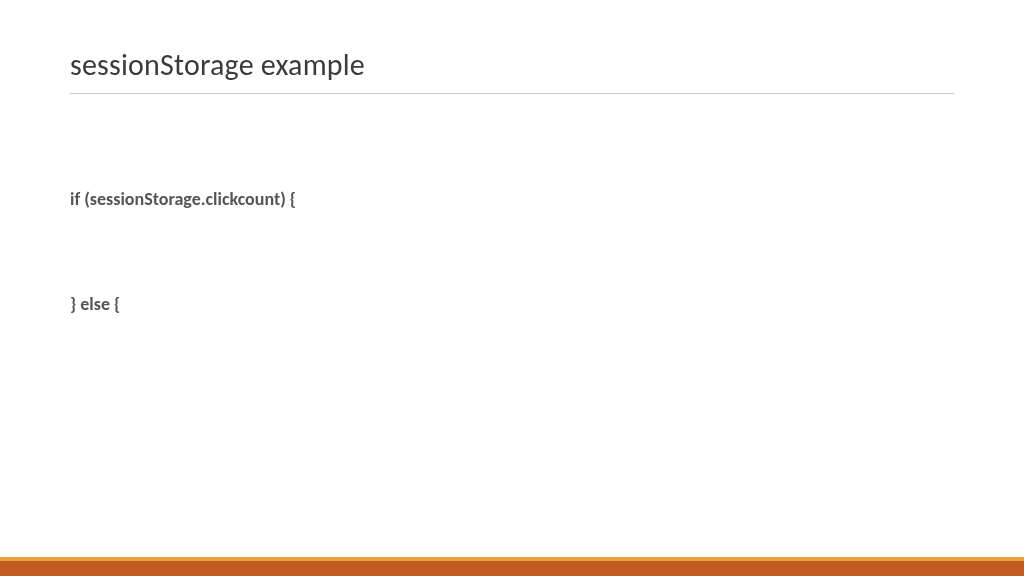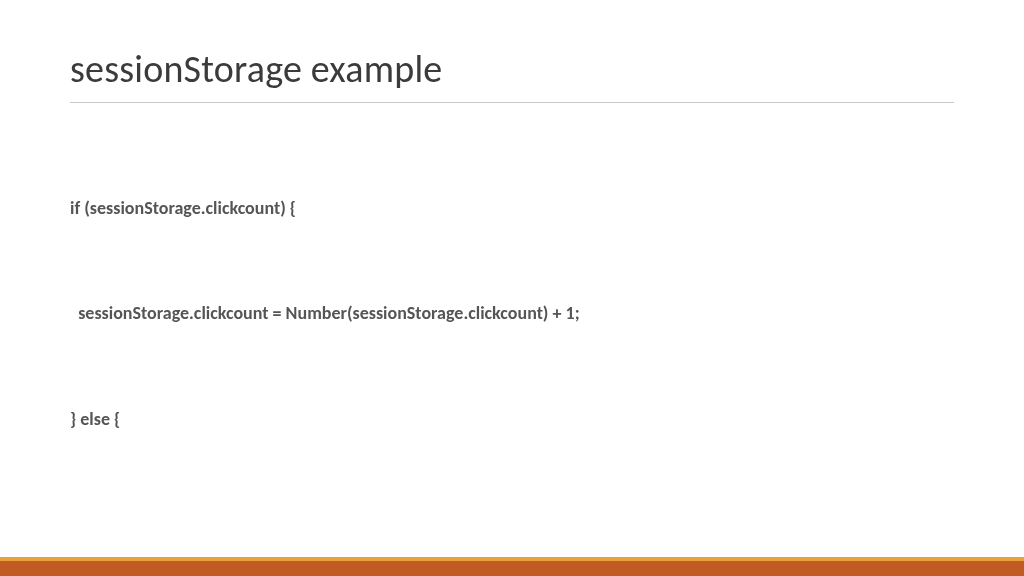--- a/index.html
+++ b/index.html
@@ -11,21 +11,21 @@
       overflow: hidden;
       position: relative;
     }
     .slide {
       width: 1024px;
       height: 576px;
       position: relative;
       padding: 46px 70px 0 70px;
     }
     .title {
-      font-size: 38px;
+      font-size: 30px;
       font-weight: 300;
       color: #3b3b3b;
       letter-spacing: 0.2px;
       padding-bottom: 8px;
     }
     .title-rule {
       border: none;
       border-top: 1px solid #c9c9c9;
       margin-top: 2px;
       margin-bottom: 18px;
@@ -58,21 +58,20 @@
   </style>
 </head>
 <body>
 
 <div class="slide">
   <h1 class="title">sessionStorage  example</h1>
   <hr class="title-rule">
 
   <div class="code-block">
     <div>if (sessionStorage.clickcount) {</div>
-    <div>  sessionStorage.clickcount = Number(sessionStorage.clickcount) + 1;</div>
     <div>} else {</div>
     
     
     
   </div>
 
   <div class="bottom-bar"></div>
 </div>
 
 </body></html>

